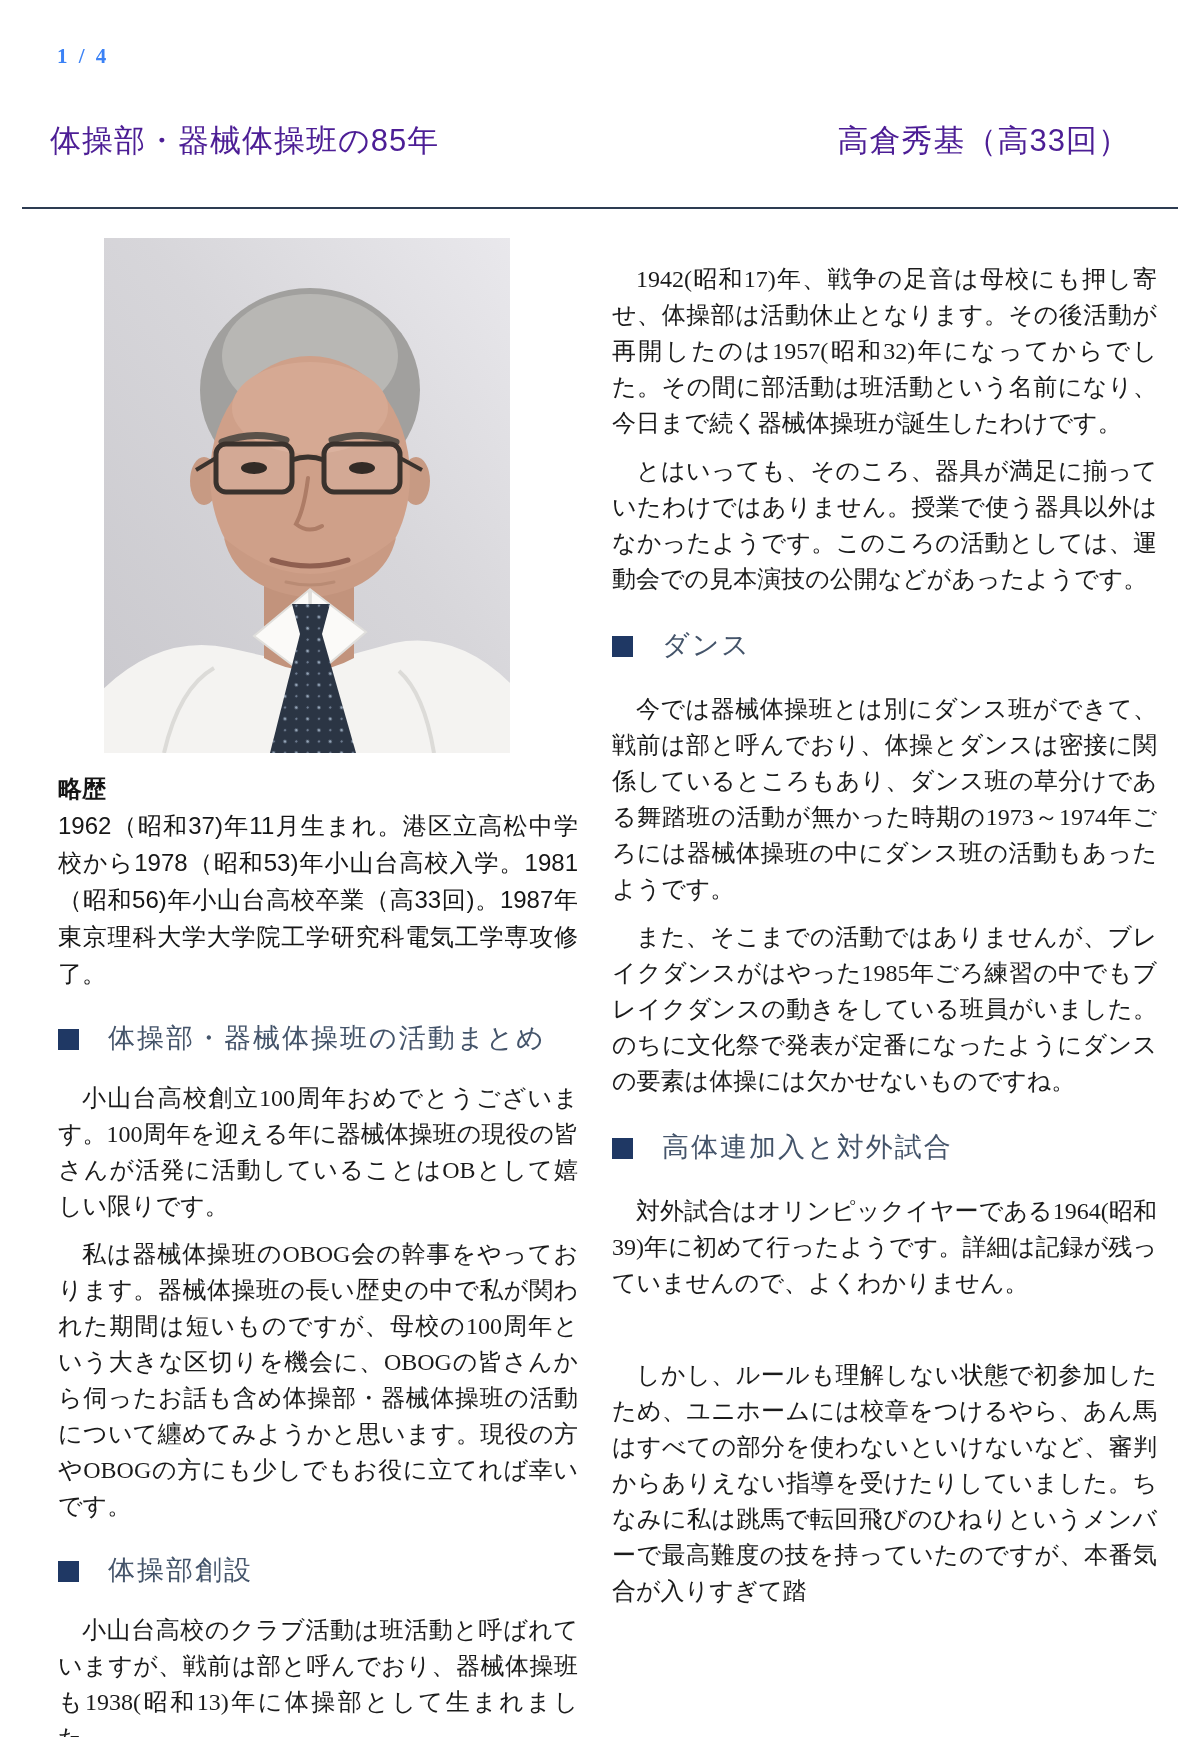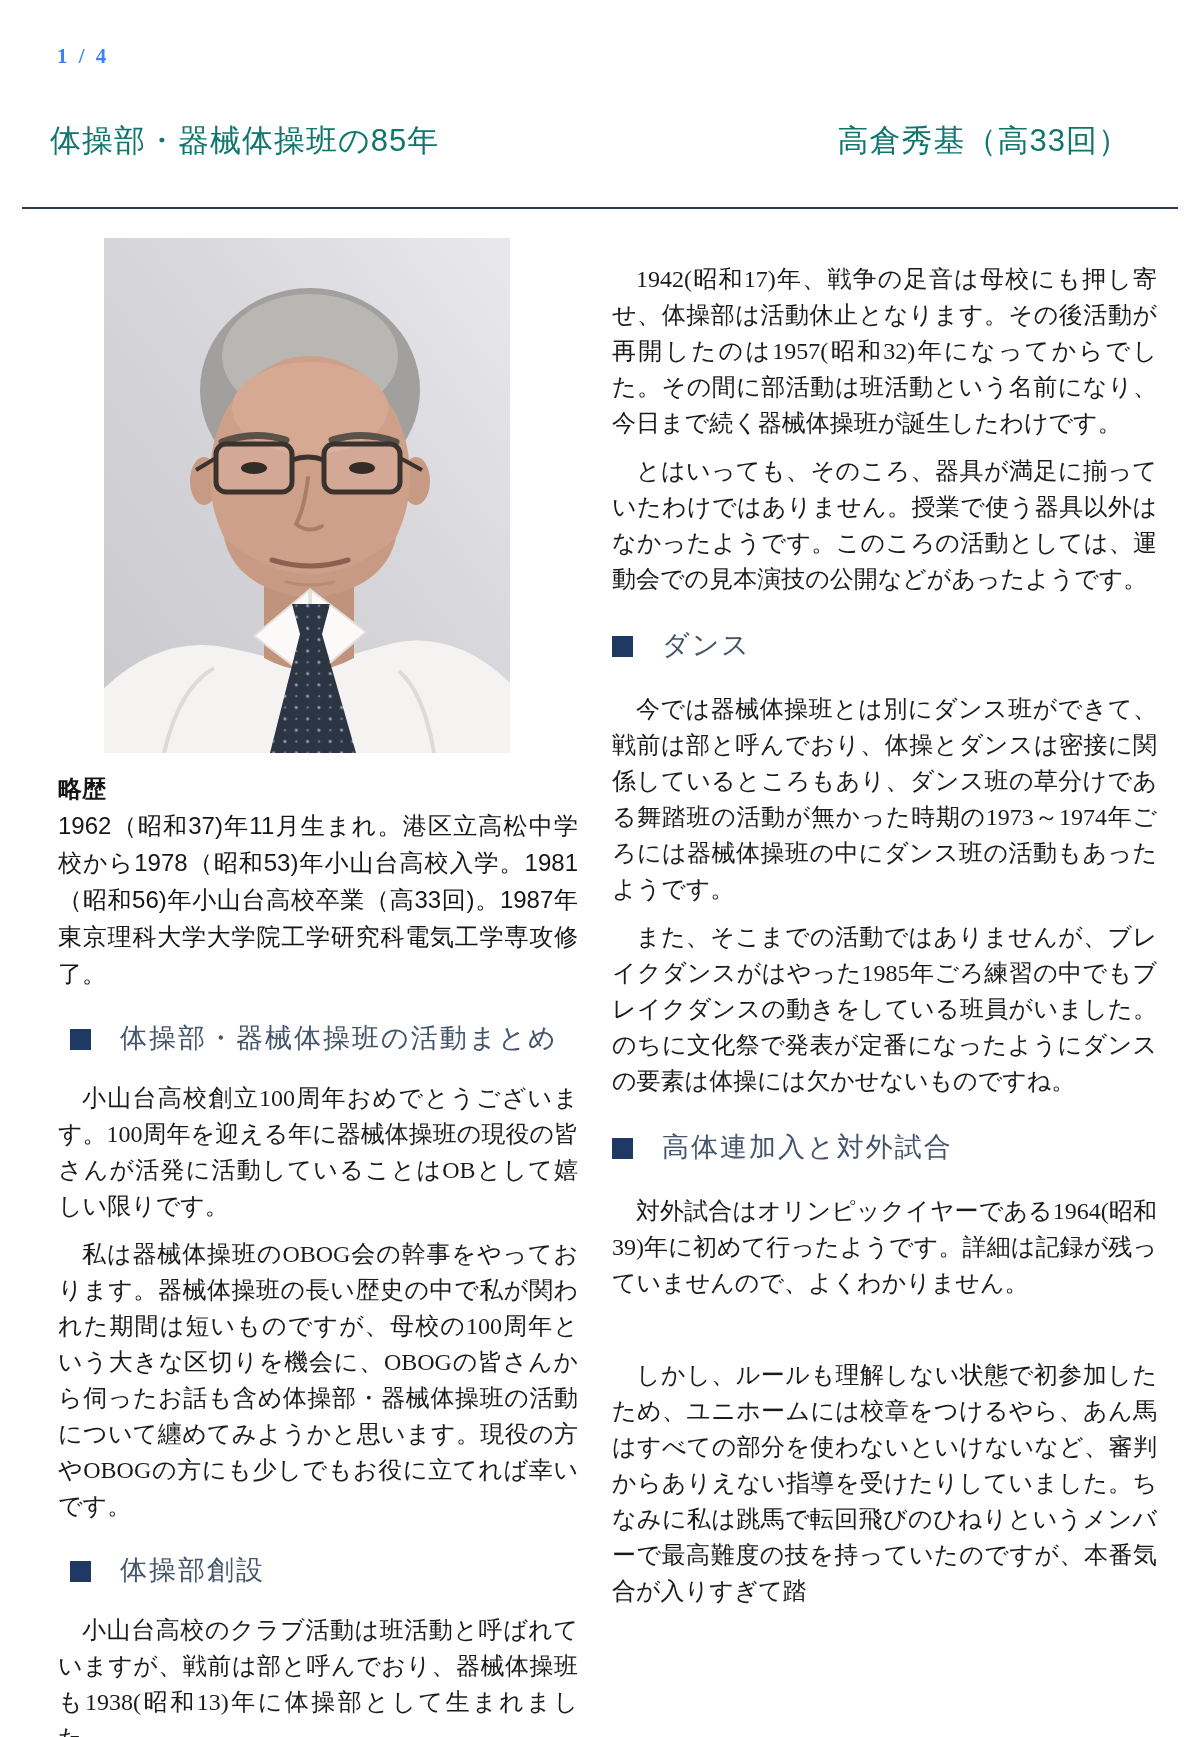--- a/index.html
+++ b/index.html
@@ -13,21 +13,21 @@
   }
   .page-number {
     position:absolute; top:44px; left:57px;
     font-size:21px; font-weight:bold; letter-spacing:3px;
     color:#3b82f6;
   }
   .header {
     position:absolute; top:120px; left:50px; right:70px;
     display:flex; justify-content:space-between; align-items:baseline;
     font-family:"Liberation Sans","DejaVu Sans",sans-serif;
-    font-size:31px; font-weight:400; color:#0f766e;
+    font-size:31px; font-weight:400; color:#4c1d95;
     letter-spacing:1px; white-space:nowrap;
   }
   .divider {
     position:absolute; top:207px; left:22px; right:22px;
     border-top:2px solid #2d3c52;
   }
   .columns {
     position:absolute; top:209px; left:58px;
     display:flex; gap:34px;
   }
@@ -52,21 +52,21 @@
   .para {
     font-size:24px; line-height:36px;
     text-align:justify; text-indent:1em;
     margin:12px 0 0 0; color:#1b1b1b;
   }
   .col-right .para.first { margin-top:0; }
   .para.gap-before { margin-top:56px; }
 
   .section-heading {
     display:flex; align-items:center;
-    margin:28px 0 24px 12px;
+    margin:28px 0 24px 0;
     font-size:27px; color:#44546A; letter-spacing:2px;
     font-family:"Liberation Serif","DejaVu Serif",serif;
   }
   .col-right .section-heading { margin:30px 0 28px 0; }
   .bullet {
     width:21px; height:21px; background:#1F3864;
     flex:none; margin-right:29px; margin-top:2px;
   }
 </style>
 </head>

